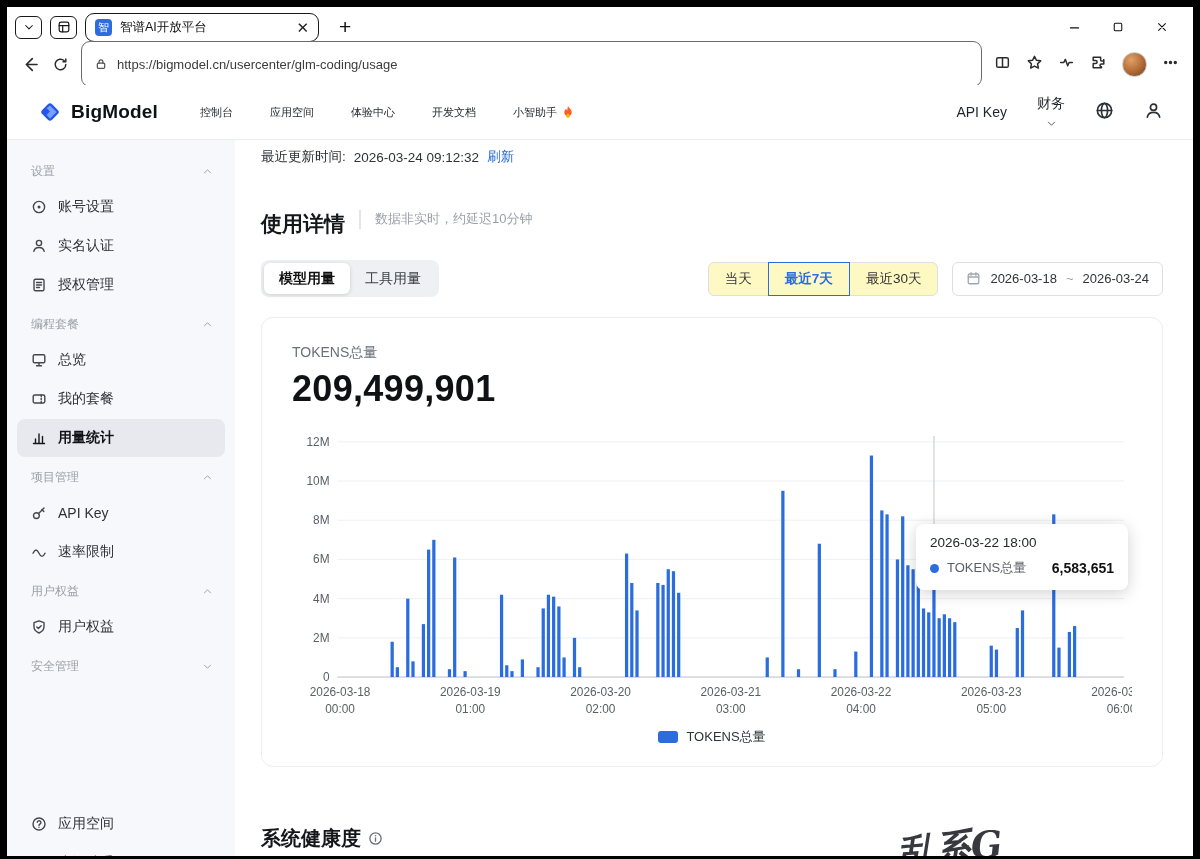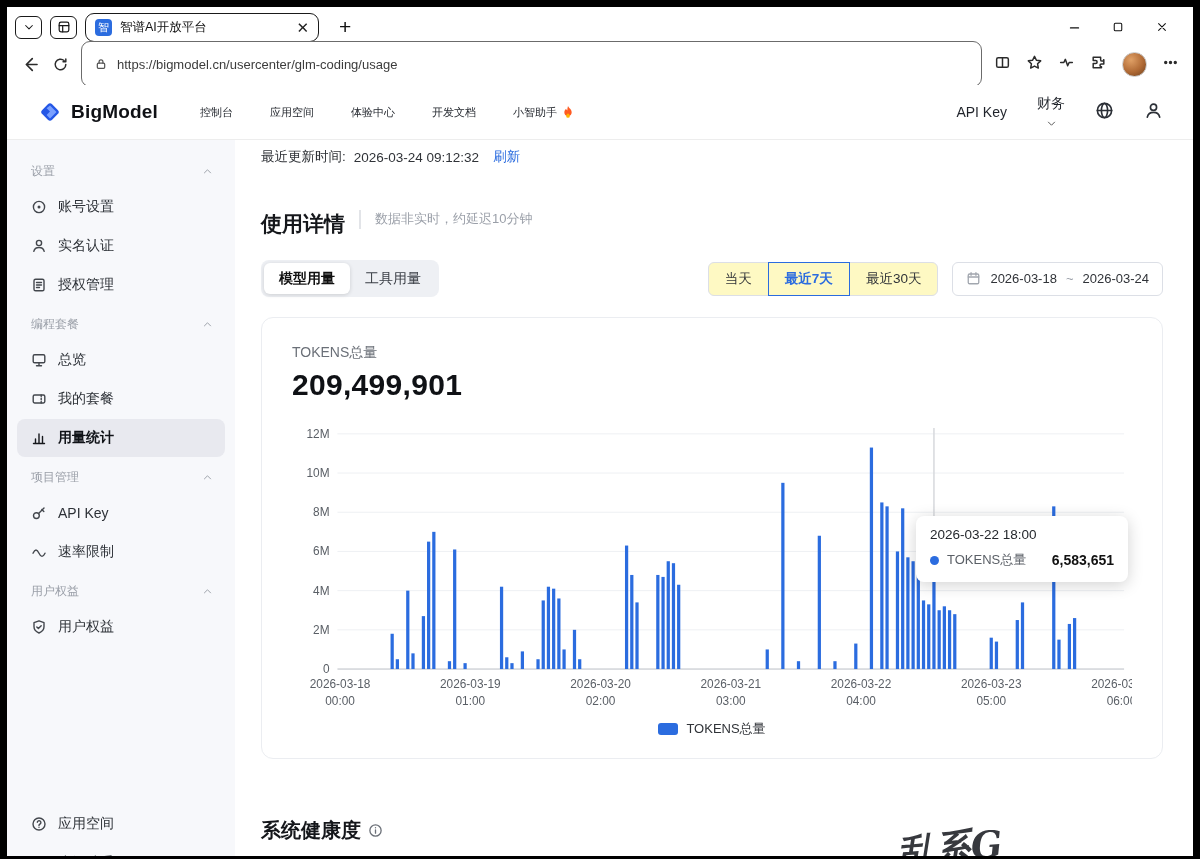--- a/index.html
+++ b/index.html
@@ -51,21 +51,21 @@
   .sitem{height:38px;margin:1px 10px;border-radius:8px;display:flex;align-items:center;gap:11px;
     padding:0 14px;font-size:14px;color:#2e3238;cursor:pointer;}
   .sitem .ic{color:#43474d;flex:0 0 auto;}
   .sitem.active{background:#e8e9ef;font-weight:700;color:#101318;}
   .sitem.active .ic{color:#16181c;}
   .side-footer{position:absolute;left:0;right:0;bottom:-27px;}
   .chev{color:#9a9fa8;}
 
   .main{flex:1;min-width:0;padding:8px 30px 0 26px;position:relative;overflow:hidden;background:#fff;}
   .updated-row{font-size:13.5px;color:#303338;display:flex;gap:8px;align-items:center;}
-  .refresh-link{color:var(--accent);cursor:pointer;margin-left:6px;text-align:center;}
+  .refresh-link{color:var(--accent);cursor:pointer;text-align:center;}
   .title-row{margin-top:44px;display:flex;gap:14px;}
   .page-title{font-size:21px;font-weight:800;color:#15171b;}
   .vdiv{width:2px;height:19px;background:#e2e4e8;}
   .subtitle{font-size:13px;color:#9a9fa8;}
 
   .controls-row{margin-top:22px;display:flex;align-items:center;}
   .segmented{background:#eef0f4;border-radius:8px;padding:3px;display:flex;}
   .seg-tab{width:86px;height:31px;display:flex;align-items:center;justify-content:center;font-size:14px;
     color:#3a3e45;border-radius:6px;cursor:pointer;}
   .seg-tab.selected{background:#fff;font-weight:700;color:#111;box-shadow:0 1px 4px rgba(0,0,0,.14);}
@@ -75,21 +75,21 @@
     display:flex;align-items:center;margin-left:-1px;cursor:pointer;}
   .rbtn:first-child{border-radius:6px 0 0 6px;margin-left:0;}
   .rbtn:last-child{border-radius:0 6px 6px 0;}
   .rbtn.active{border-color:var(--accent);color:var(--accent);font-weight:700;position:relative;z-index:1;}
   .daterange{height:34px;border:1px solid #dcdfe6;border-radius:6px;display:flex;align-items:center;gap:9px;
     padding:0 13px;font-size:13px;color:#303338;background:#fff;cursor:pointer;}
   .daterange .ic{color:#a2a7af;}
 
   .card{margin-top:20px;border:1px solid #ebedf1;border-radius:12px;padding:26px 30px 20px;background:#fff;}
   .stat-label{font-size:14px;color:#6b7078;}
-  .stat-value{font-size:30px;font-weight:800;color:#0f1115;margin-top:6px;letter-spacing:.3px;}
+  .stat-value{font-size:36px;font-weight:800;color:#0f1115;margin-top:6px;letter-spacing:.3px;}
   .chart-wrap{position:relative;margin-top:18px;}
   #usage-chart{width:100%;display:block;}
   .tooltip{position:absolute;top:96px;right:4px;width:212px;background:#fff;border-radius:8px;
     box-shadow:0 3px 16px rgba(0,0,0,.18);padding:11px 14px 13px;z-index:5;}
   .tt-title{font-size:13.5px;color:#25282d;}
   .tt-row{margin-top:9px;display:flex;align-items:center;}
   .dot{width:9px;height:9px;border-radius:50%;background:var(--accent);flex:0 0 auto;}
   .tt-label{font-size:13px;color:#5a5f66;margin-left:8px;}
   .tt-val{margin-left:auto;font-size:14px;font-weight:800;color:#111;}
   .legend{margin-top:4px;display:flex;align-items:center;justify-content:center;gap:8px;cursor:pointer;}
@@ -322,20 +322,26 @@
           </svg>
       </div>
       <div class="sitem">
         <svg class="ic" width="16" height="16" viewBox="0 0 16 16">
             <path d="M8 1.8l5 1.9v4.1c0 3-2 5-5 6.2-3-1.2-5-3.2-5-6.2V3.7z"></path>
             <path d="M5.8 8l1.6 1.6 2.8-2.9"></path>
           </svg>
         <span>用户权益</span>
       </div>
 
+      <div class="glabel">
+        <span>安全管理</span>
+        <svg class="ic chev" width="11" height="11" viewBox="0 0 16 16">
+            <path d="M3.5 6l4.5 4.5L12.5 6"></path>
+          </svg>
+      </div>
 
       <div class="side-footer">
         <div class="sitem">
           <svg class="ic" width="16" height="16" viewBox="0 0 16 16">
               <circle cx="8" cy="8" r="6"></circle>
               <path d="M6.3 6.2a1.8 1.8 0 1 1 2.6 1.9c-.6.3-.9.7-.9 1.3"></path>
               <circle cx="8" cy="11.2" r="0.7" fill="currentColor" stroke="none"></circle>
             </svg>
           <span>应用空间</span>
         </div>

